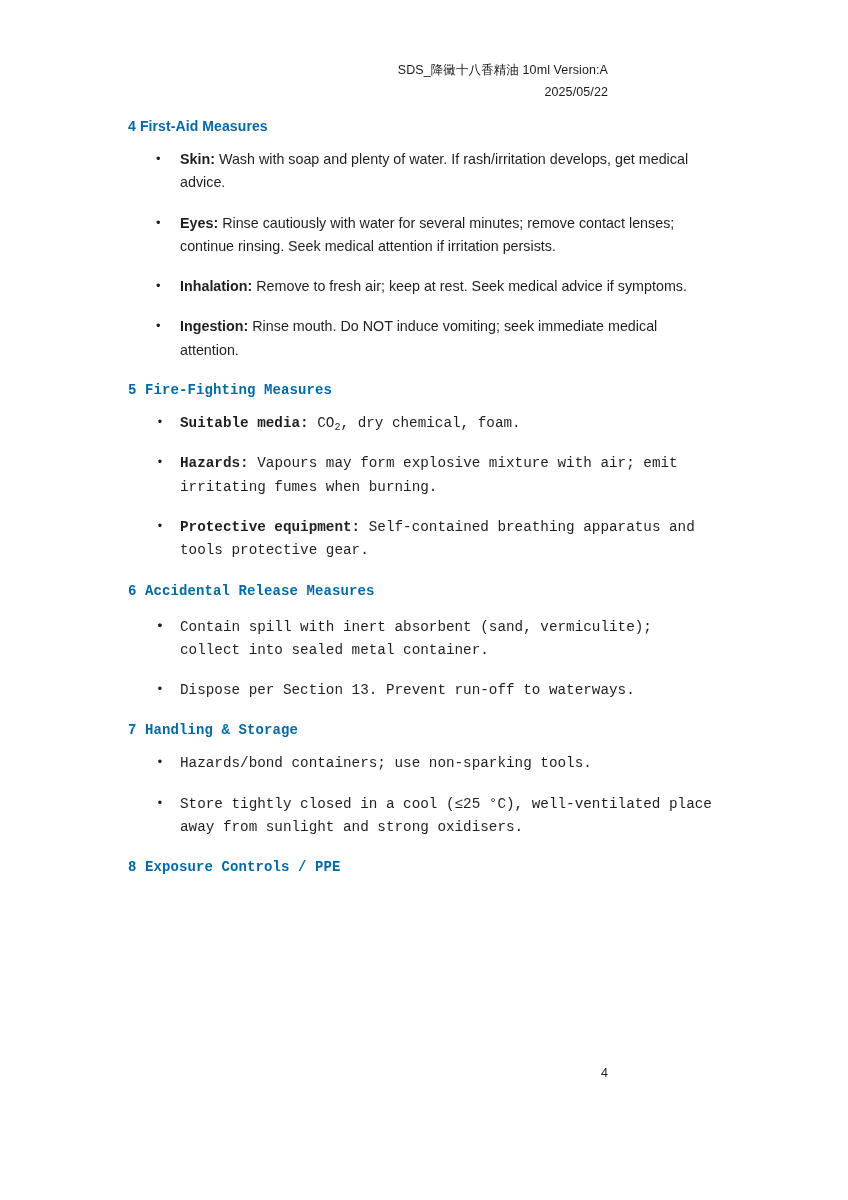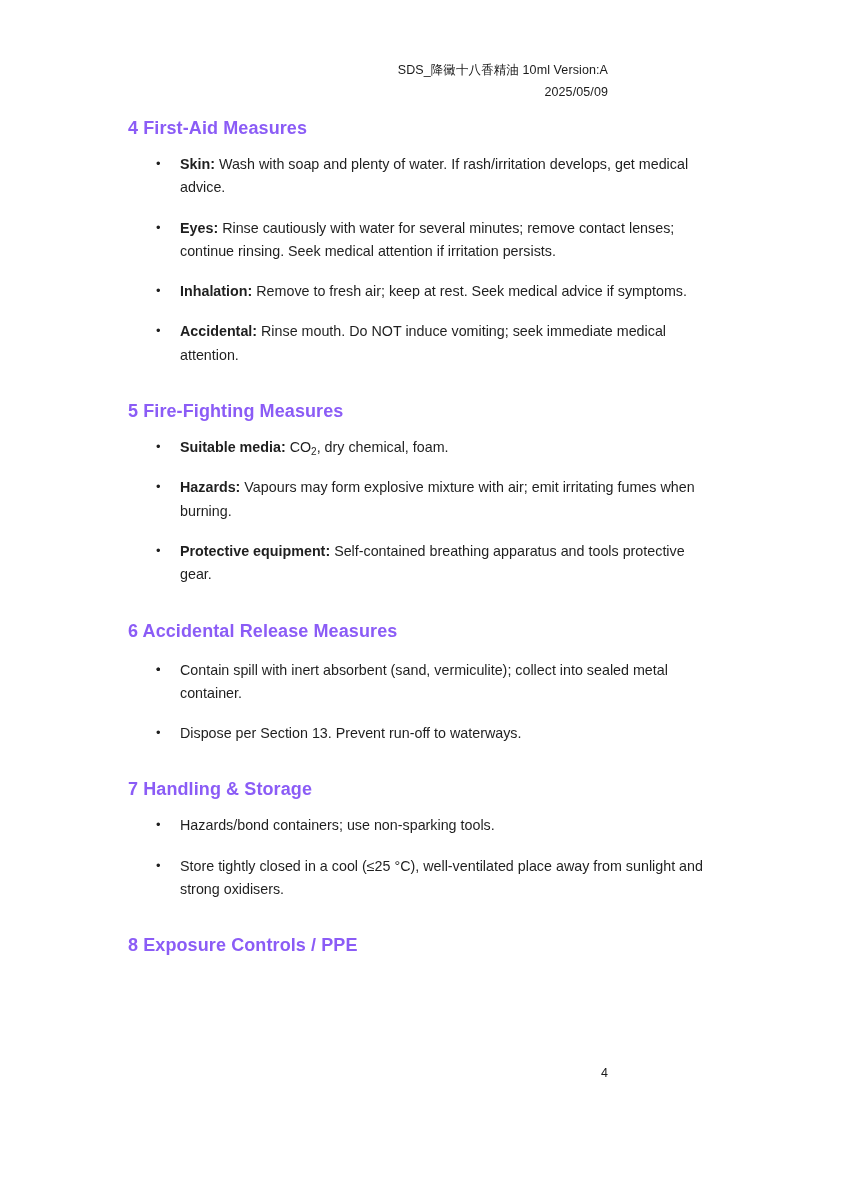--- a/index.html
+++ b/index.html
@@ -35,28 +35,29 @@
   .header-line2 {
     display: block;
   }
   .content {
     position: absolute;
     top: 118px;
     left: 128px;
     width: 592px;
   }
   h2.section-title {
-    font-size: 18px;
+    font-size: 14px;
     font-weight: bold;
     margin: 0 0 14px 0;
     letter-spacing: 0.1px;
-    color: #8b5cf6;
+    color: #0369a1;
   }
   .section + .section {
-    margin-top: 34px;
+    margin-top: 20px;
+    font-family: Liberation Mono, monospace;
   }
   ul.bullets {
     list-style: none;
     margin: 0;
     padding: 0;
   }
   ul.bullets li {
     position: relative;
     padding-left: 52px;
     margin-bottom: 17px;
@@ -93,21 +94,21 @@
     color: #1a1a1a;
   }
 </style>
 </head>
 <body>
 
 <div class="page">
 
   <div class="header">
     <span>SDS_降黴十八香精油  10ml Version:A</span>
-    <span class="header-line2">2025/05/09</span>
+    <span class="header-line2">2025/05/22</span>
   </div>
 
   <div class="content">
 
     <div class="section">
       <h2 class="section-title">4 First-Aid Measures</h2>
       <ul class="bullets">
         <li>
           <span class="dot">•</span>
           <span class="lead">Skin:</span><span> Wash with soap and plenty of water. If rash/irritation develops, get medical advice.</span>
@@ -115,21 +116,21 @@
         <li>
           <span class="dot">•</span>
           <span class="lead">Eyes:</span><span> Rinse cautiously with water for several minutes; remove contact lenses; continue rinsing. Seek medical attention if irritation persists.</span>
         </li>
         <li>
           <span class="dot">•</span>
           <span class="lead">Inhalation:</span><span> Remove to fresh air; keep at rest. Seek medical advice if symptoms.</span>
         </li>
         <li>
           <span class="dot">•</span>
-          <span class="lead">Accidental:</span><span> Rinse mouth. Do NOT induce vomiting; seek immediate medical attention.</span>
+          <span class="lead">Ingestion:</span><span> Rinse mouth. Do NOT induce vomiting; seek immediate medical attention.</span>
         </li>
       </ul>
     </div>
 
     <div class="section">
       <h2 class="section-title">5 Fire-Fighting Measures</h2>
       <ul class="bullets">
         <li>
           <span class="dot">•</span>
           <span class="lead">Suitable media:</span><span> CO</span><sub>2</sub><span>, dry chemical, foam.</span>

